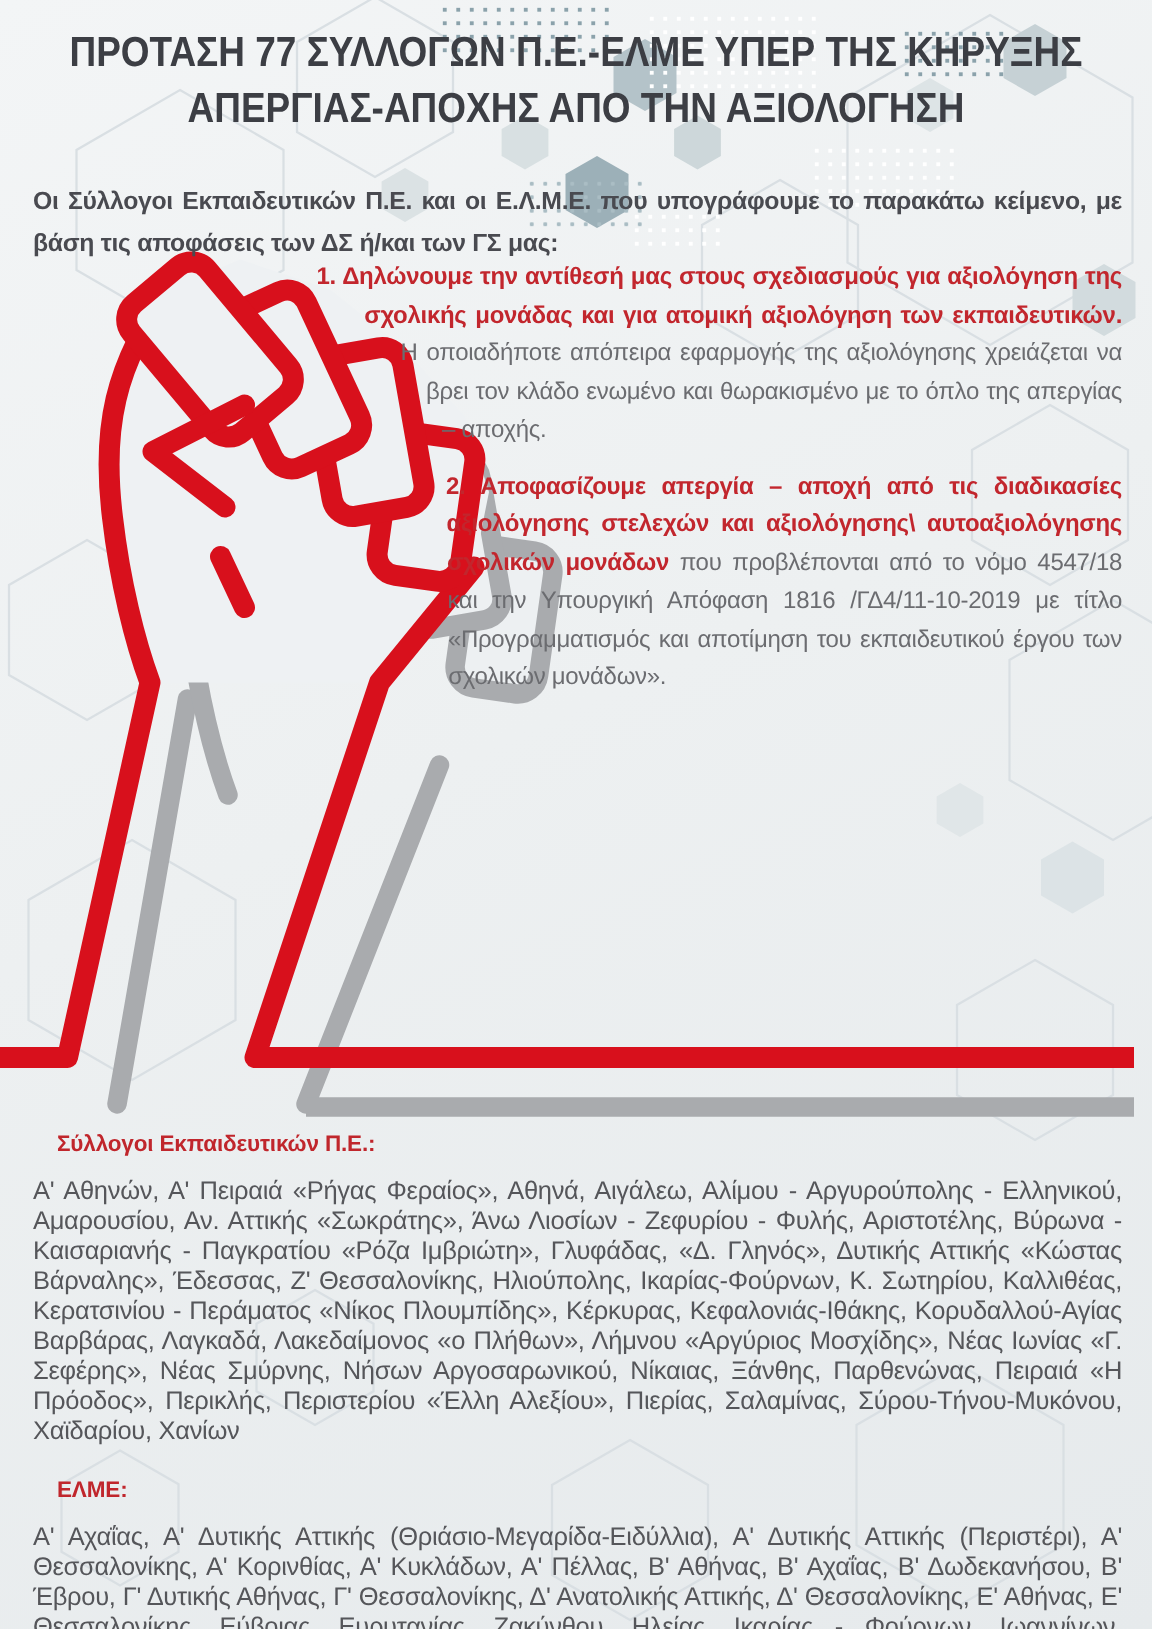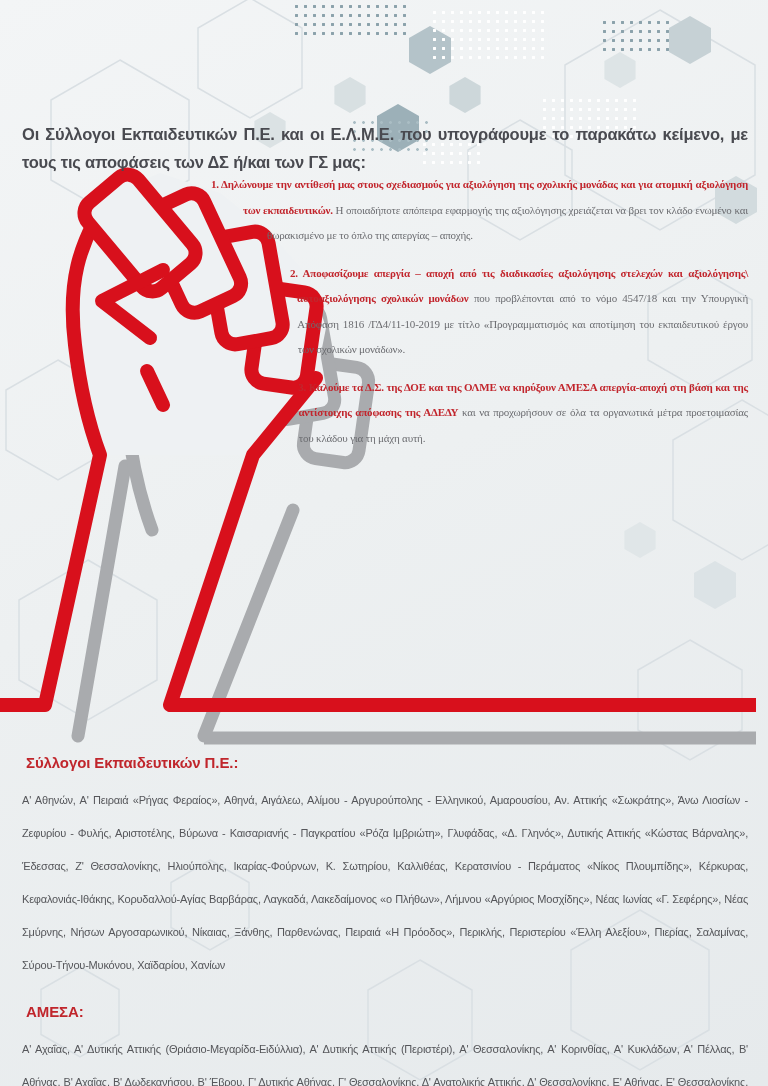--- a/index.html
+++ b/index.html
@@ -18,27 +18,27 @@
   .layer{position:absolute;z-index:2;}
   .title-wrap{top:16px;left:0;width:768px;text-align:center;color:#3c3e44;}
   .title-line{font-size:28px;font-weight:700;line-height:37px;letter-spacing:0px;
     transform:scaleX(0.88);transform-origin:50% 50%;white-space:nowrap;}
   .intro{top:103px;left:22px;width:726px;font-size:16.5px;line-height:28px;font-weight:700;
     color:#494a50;text-align:justify;letter-spacing:-0.2px;}
   .points{top:172px;left:22px;width:726px;height:540px;}
   .fist-float{float:left;width:300px;height:540px;
     shape-outside:polygon(0px 0px,138px 0px,172px 22px,207px 47px,237px 77px,259px 110px,268px 135px,270px 300px,249px 330px,240px 470px,238px 540px,0px 540px);
     shape-margin:7px;}
-  .point{margin:0 0 12px 0;font-size:11px;line-height:25.5px;color:#6b6c70;
-    text-align:justify;letter-spacing:-0.2px;font-family:Liberation Serif, serif;}
+  .point{margin:0 0 12px 0;font-size:16px;line-height:25.5px;color:#6b6c70;
+    text-align:justify;letter-spacing:-0.2px;}
   .pt-bold{font-weight:700;color:#c2262d;}
   .note{margin:10px 0 0 0;font-size:12.5px;line-height:20px;color:#6a6b6f;text-align:justify;}
   .signatories{top:754px;left:22px;width:726px;}
-  .sig-heading{margin:0 0 13px 4px;font-size:15px;font-weight:700;color:#c0262c;letter-spacing:-0.1px;}
-  .sig-list{margin:0 0 21px 0;font-size:11px;line-height:33px;color:#55565a;
+  .sig-heading{margin:0 0 13px 16px;font-size:15px;font-weight:700;color:#c0262c;letter-spacing:-0.1px;}
+  .sig-list{margin:0 0 21px 0;font-size:17px;line-height:20px;color:#55565a;
     text-align:justify;letter-spacing:-0.2px;}
 </style>
 </head>
 <body>
 
 <div class="page">
 
   <svg class="bg-hex" width="768" height="1086" viewBox="0 0 768 1086">
     <g fill="none" stroke="#d9dfe3" stroke-width="1.5">
       <polygon transform="translate(120,140)" points="0,-80 69,-40 69,40 0,80 -69,40 -69,-40"></polygon>
@@ -102,30 +102,33 @@
       <rect x="-31" y="-54" width="62" height="108" rx="14" fill="#eef1f3" transform="translate(245,140) rotate(-10)"></rect>
       <rect x="-32" y="-56" width="64" height="112" rx="14" fill="#eef1f3" transform="translate(193,105) rotate(-25)"></rect>
       <rect x="-33" y="-56" width="66" height="112" rx="14" fill="#eef1f3" transform="translate(140,85) rotate(-40)"></rect>
       <path d="M163,122 L102,153 L150,190"></path>
       <path d="M147,223 L163,257"></path>
     </g>
     <path d="M0,557 L45,557" stroke="#d8101c" stroke-width="14" stroke-linecap="butt" fill="none"></path>
     <path d="M170,557 L756,557" stroke="#d8101c" stroke-width="14" stroke-linecap="butt" fill="none"></path>
   </svg>
 
+  <header class="layer title-wrap">
+    <div class="title-line">ΠΡΟΤΑΣΗ 77 ΣΥΛΛΟΓΩΝ Π.Ε.-ΕΛΜΕ ΥΠΕΡ ΤΗΣ ΚΗΡΥΞΗΣ</div>
+    <div class="title-line">ΑΠΕΡΓΙΑΣ-ΑΠΟΧΗΣ ΑΠΟ ΤΗΝ ΑΞΙΟΛΟΓΗΣΗ</div>
+  </header>
 
-  <p class="layer intro">Οι Σύλλογοι Εκπαιδευτικών Π.Ε. και οι Ε.Λ.Μ.Ε. που υπογράφουμε το παρακάτω κείμενο, με τους τις αποφάσεις των ΔΣ ή/και των ΓΣ μας:</p>
+  <p class="layer intro">Οι Σύλλογοι Εκπαιδευτικών Π.Ε. και οι Ε.Λ.Μ.Ε. που υπογράφουμε το παρακάτω κείμενο, με βάση τις αποφάσεις των ΔΣ ή/και των ΓΣ μας:</p>
 
   <div class="layer points">
     <div class="fist-float"></div>
     <p class="point"><span class="pt-bold">1. Δηλώνουμε την αντίθεσή μας στους σχεδιασμούς για αξιολόγηση της σχολικής μονάδας και για ατομική αξιολόγηση των εκπαιδευτικών.</span><span> Η οποιαδήποτε απόπειρα εφαρμογής της αξιολόγησης χρειάζεται να βρει τον κλάδο ενωμένο και θωρακισμένο με το όπλο της απεργίας – αποχής.</span></p>
     <p class="point"><span class="pt-bold">2. Αποφασίζουμε απεργία – αποχή από τις διαδικασίες αξιολόγησης στελεχών και αξιολόγησης\ αυτοαξιολόγησης σχολικών μονάδων</span><span> που προβλέπονται από το νόμο 4547/18 και την Υπουργική Απόφαση 1816 /ΓΔ4/11-10-2019 με τίτλο «Προγραμματισμός και αποτίμηση του εκπαιδευτικού έργου των σχολικών μονάδων».</span></p>
-    <p class="point"><span class="pt-bold">3. Καλούμε τα Δ.Σ. της ΔΟΕ και της ΟΛΜΕ να κηρύξουν ΑΜΕΣΑ απεργία-αποχή στη βάση και της αντίστοιχης απόφασης της ΑΔΕΔΥ</span><span> και να προχωρήσουν σε όλα τα οργανωτικά μέτρα προετοιμασίας του κλάδου για τη μάχη αυτή.</span></p>
   </div>
 
   <section class="layer signatories">
     <h2 class="sig-heading">Σύλλογοι Εκπαιδευτικών Π.Ε.:</h2>
     <p class="sig-list">Α' Αθηνών, Α' Πειραιά «Ρήγας Φεραίος», Αθηνά, Αιγάλεω, Αλίμου - Αργυρούπολης - Ελληνικού, Αμαρουσίου, Αν. Αττικής «Σωκράτης», Άνω Λιοσίων - Ζεφυρίου - Φυλής, Αριστοτέλης, Βύρωνα - Καισαριανής - Παγκρατίου «Ρόζα Ιμβριώτη», Γλυφάδας, «Δ. Γληνός», Δυτικής Αττικής «Κώστας Βάρναλης», Έδεσσας, Ζ' Θεσσαλονίκης, Ηλιούπολης, Ικαρίας-Φούρνων, Κ. Σωτηρίου, Καλλιθέας, Κερατσινίου - Περάματος «Νίκος Πλουμπίδης», Κέρκυρας, Κεφαλονιάς-Ιθάκης, Κορυδαλλού-Αγίας Βαρβάρας, Λαγκαδά, Λακεδαίμονος «ο Πλήθων», Λήμνου «Αργύριος Μοσχίδης», Νέας Ιωνίας «Γ. Σεφέρης», Νέας Σμύρνης, Νήσων Αργοσαρωνικού, Νίκαιας, Ξάνθης, Παρθενώνας, Πειραιά «Η Πρόοδος», Περικλής, Περιστερίου «Έλλη Αλεξίου», Πιερίας, Σαλαμίνας, Σύρου-Τήνου-Μυκόνου, Χαϊδαρίου, Χανίων</p>
-    <h2 class="sig-heading">ΑΜΕΣΑ:</h2>
+    <h2 class="sig-heading">ΕΛΜΕ:</h2>
     <p class="sig-list">Α' Αχαΐας, Α' Δυτικής Αττικής (Θριάσιο-Μεγαρίδα-Ειδύλλια), Α' Δυτικής Αττικής (Περιστέρι), Α' Θεσσαλονίκης, Α' Κορινθίας, Α' Κυκλάδων, Α' Πέλλας, Β' Αθήνας, Β' Αχαΐας, Β' Δωδεκανήσου, Β' Έβρου, Γ' Δυτικής Αθήνας, Γ' Θεσσαλονίκης, Δ' Ανατολικής Αττικής, Δ' Θεσσαλονίκης, Ε' Αθήνας, Ε' Θεσσαλονίκης, Εύβοιας, Ευρυτανίας, Ζακύνθου, Ηλείας, Ικαρίας - Φούρνων, Ιωαννίνων, Καλλιθέας-Νέας Σμύρνης, Καστοριάς, Κέρκυρας, Κεφαλονιάς, Λήμνου - Αγίου Ευστράτιου, Άνω Λιοσίων - Ζεφυρίου - Φυλής, Νότιας Αθήνας, Πειραιά, Ρεθύμνου, Σάμου, Φθιώτιδας, Φωκίδας, Χαλκιδικής, Χανίων</p>
   </section>
 
 </div>
 
 </body></html>

